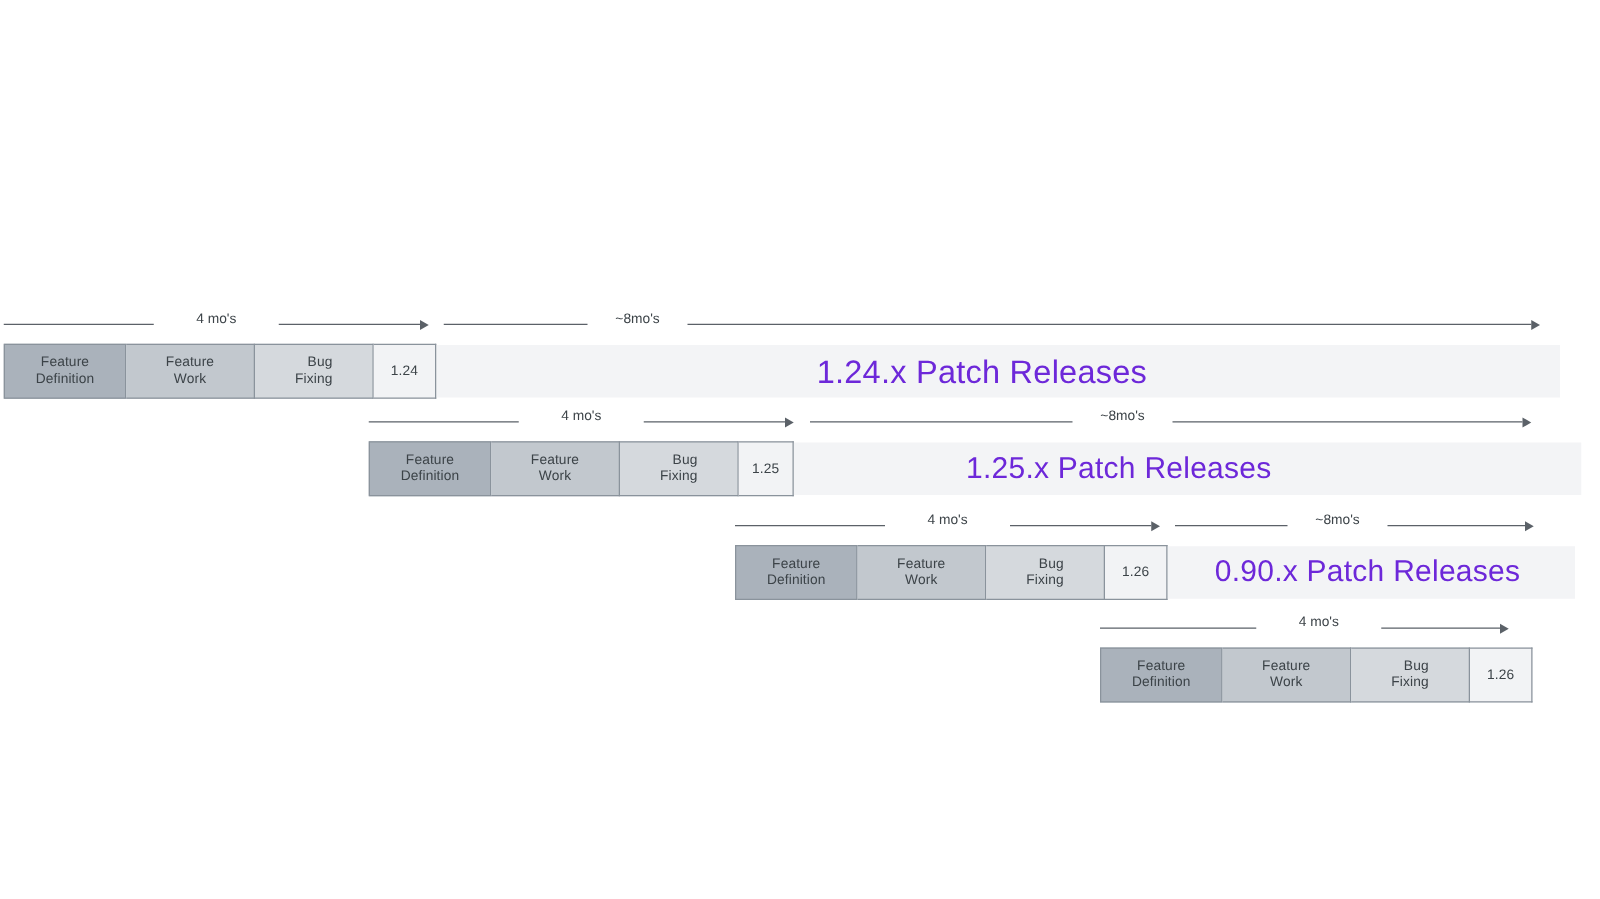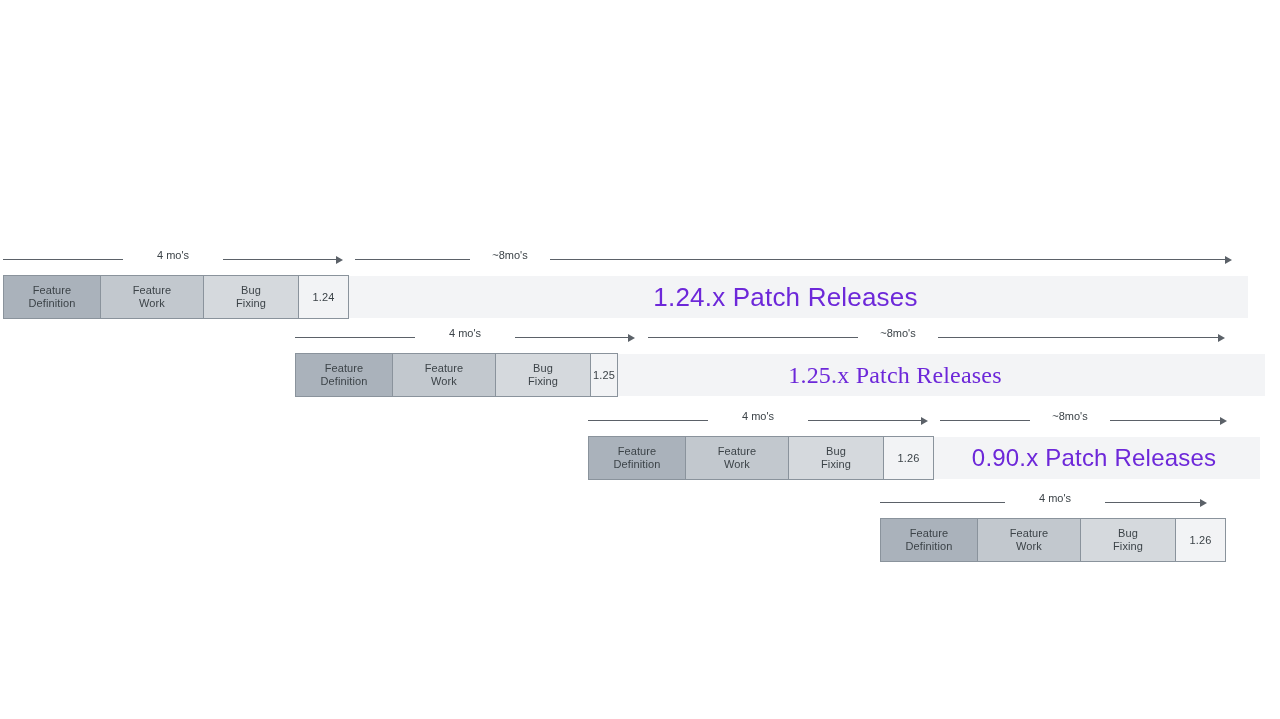--- a/index.html
+++ b/index.html
@@ -36,21 +36,21 @@
     display:flex;align-items:center;justify-content:center;
     text-align:center;
     color:#3c4348;
     font-size:11px;
     line-height:13px;
     letter-spacing:.1px;
   }
   .box + .box{border-left:none;}
   .box.def   {background:#aab2bb;}
   .box.work  {background:#c2c8ce;}
-  .box.bug   {background:#d5d9dd;}
+  .box.bug   {background:#d5d9dd;text-align:right;}
   .box.ver   {background:#f2f3f5;font-size:11px;}
   .box span{display:block;}
 
   
   .measure{position:absolute;height:16px;}
   .seg{
     position:absolute;top:7px;height:1px;background:#5b6168;
   }
   .arrowhead{
     position:absolute;top:3.5px;width:0;height:0;
@@ -109,21 +109,21 @@
     <div class="measure" style="left:355px;top:252px;width:877px;">
       <div class="seg" style="left:0;width:115px;"></div>
       <div class="mlabel" style="left:115px;width:80px;">~8mo's</div>
       <div class="seg" style="left:195px;width:675px;"></div>
       <div class="arrowhead" style="left:870px;"></div>
     </div>
   </div>
 
   <div class="row">
 
-    <div class="patch-bar" style="left:295px;top:354px;width:970px;height:42px;font-family:Liberation Serif, serif;">
+    <div class="patch-bar" style="left:295px;top:354px;width:970px;height:42px;">
       <span class="patch-label" style="font-size:24px;margin-left:230px;">1.25.x Patch Releases</span>
     </div>
 
     <div class="phases" style="left:295px;top:353px;">
       <div class="box def" style="width:98px;">
         <div>
           <span>Feature</span>
           <span>Definition</span>
         </div>
       </div>
@@ -132,21 +132,21 @@
           <span>Feature</span>
           <span>Work</span>
         </div>
       </div>
       <div class="box bug" style="width:95px;">
         <div>
           <span>Bug</span>
           <span>Fixing</span>
         </div>
       </div>
-      <div class="box ver" style="width:27px;">
+      <div class="box ver" style="width:44px;">
         <span>1.25</span>
       </div>
     </div>
 
     <div class="measure" style="left:295px;top:330px;width:340px;">
       <div class="seg" style="left:0;width:120px;"></div>
       <div class="mlabel" style="left:120px;width:100px;">4 mo's</div>
       <div class="seg" style="left:220px;width:113px;"></div>
       <div class="arrowhead" style="left:333px;"></div>
     </div>

